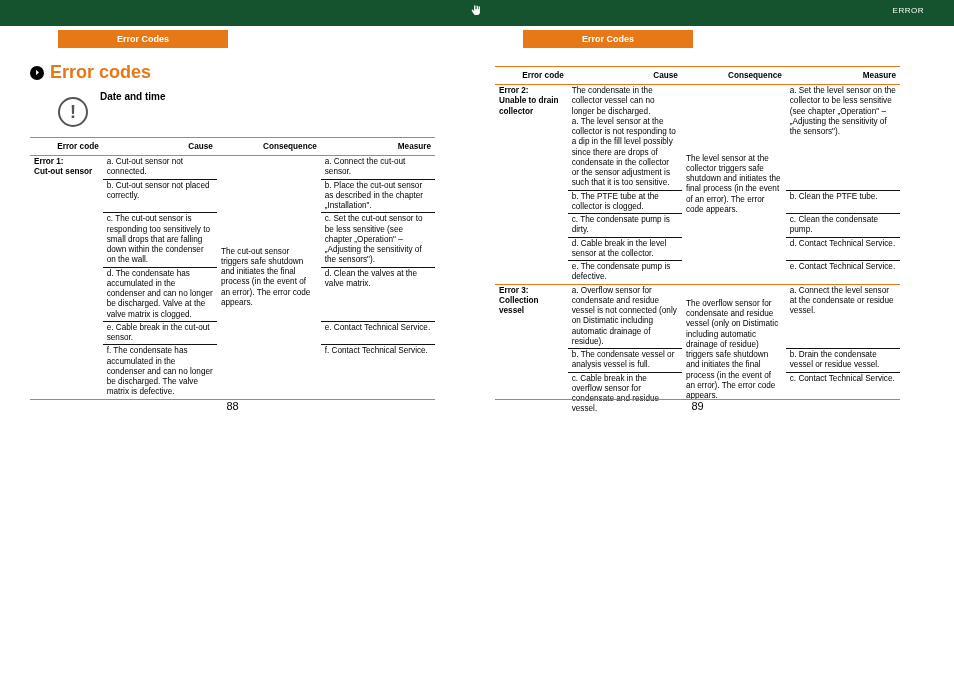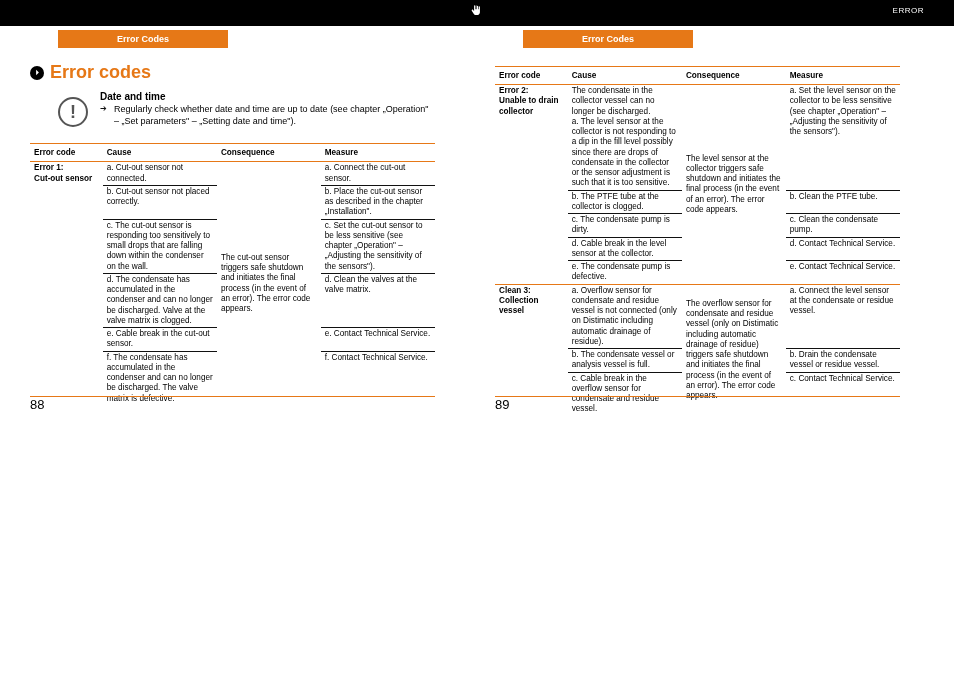--- a/index.html
+++ b/index.html
@@ -10,21 +10,21 @@
   * { box-sizing: border-box; }
   body {
     margin: 0;
     font-family: Verdana, Arial, sans-serif;
     font-size: 9px;
     color: #000;
     background: #fff;
     width: 954px;
   }
   .topbar {
-    background: #000000;
+    background: #14532d;
     height: 26px;
     display: flex;
     align-items: flex-start;
     justify-content: center;
     position: relative;
   }
   .hand-icon svg { width: 14px; height: 14px; fill: #fff; margin-top:4px;}
   .error-label {
     position: absolute;
     right: 30px;
@@ -81,42 +81,42 @@
   .note-block .arrow-line::before {
     content: "➔"; position: absolute; left: 0; top: 0; font-size: 8px; color:#111;
   }
   table.ec {
     width: 100%;
     border-collapse: collapse;
     margin-top: 10px;
     font-size: 8.2px;
   }
   table.ec th {
-    text-align: left;
+    text-align: right;
     font-weight: bold;
     border-top: 1.5px solid var(--orange);
     border-bottom: 1.5px solid var(--orange);
     padding: 4px 4px;
   }
   table.ec td {
     padding: 1px 4px;
     vertical-align: top;
     line-height: 1.25;
   }
   table.ec td.ec-code { width: 70px; font-weight: bold; }
   table.ec td.ec-cause { width: 110px; }
   table.ec td.ec-conseq { width: 100px; }
   table.ec td.ec-meas { width: 110px; }
   .sep-orange td { border-top: 1.5px solid var(--orange); }
   .sep-thin { border-top: 1px solid #111; }
   .footer-rule {
     border-top: 1.5px solid var(--orange);
     margin-top: 4px;
   }
-  .pgnum { font-size: 13px; width:100%; text-align:left; }
+  .pgnum { font-size: 11px; width:100%; text-align:center; }
   .page .footer-area { position:absolute; bottom:14px; left:30px; right:30px;}
 </style>
 </head>
 <body>
 
 <div class="topbar">
   <span class="hand-icon">
     <svg viewBox="0 0 24 24">
         <path d="M10 2c.6 0 1 .4 1 1v6h1V4c0-.6.4-1 1-1s1 .4 1 1v5h1V5c0-.6.4-1 1-1s1 .4 1 1v9l-.1 1c-.2 2-1.9 4-4.9 4H10c-1.7 0-2.6-.8-3.4-1.9L3 11.5c-.4-.6-.2-1.4.4-1.8.6-.4 1.4-.2 1.8.4L7 12V3c0-.6.4-1 1-1s1 .4 1 1v6h1V3c0-.6.4-1 1-1z"></path>
       </svg>
@@ -135,21 +135,20 @@
             <path d="M3 1l4 4-4 4z"></path>
           </svg>
       </span>
       <span>Error codes</span>
     </h1>
 
     <div class="note-row">
       <span class="note-icon">!</span>
       <div class="note-block">
         <h3>Date and time</h3>
-        <p class="arrow-line">Regularly check whether date and time are up to date (see chapter „Operation" – „Set parameters" – „Setting date and time").</p>
       </div>
     </div>
 
     <table class="ec">
       <thead>
         <tr>
           <th>Error code</th>
           <th>Cause</th>
           <th>Consequence</th>
           <th>Measure</th>
@@ -227,21 +226,21 @@
         <tr>
           <td class="ec-cause sep-thin">d. Cable break in the level  sensor at the collector.</td>
           <td class="ec-meas sep-thin">d. Contact Technical Service.</td>
         </tr>
         <tr>
           <td class="ec-cause sep-thin">e. The condensate pump is defective.</td>
           <td class="ec-meas sep-thin">e. Contact Technical Service.</td>
         </tr>
 
         <tr class="sep-orange">
-          <td class="ec-code" rowspan="3" style="white-space:pre-line">Clean 3:
+          <td class="ec-code" rowspan="3" style="white-space:pre-line">Error 3:
 Collection vessel</td>
           <td class="ec-cause">a. Overflow sensor for condensate and residue vessel is not connected (only on Distimatic including automatic drainage of residue).</td>
           <td class="ec-conseq" rowspan="3" style="vertical-align:middle">The overflow sensor for condensate and residue vessel (only on Distimatic including automatic drainage of residue) triggers safe shutdown and initiates the final process (in the event of an error). The error code appears.</td>
           <td class="ec-meas">a. Connect the level sensor  at the condensate or residue vessel.</td>
         </tr>
         <tr>
           <td class="ec-cause sep-thin">b. The condensate vessel or analysis vessel is full.</td>
           <td class="ec-meas sep-thin">b. Drain the condensate vessel or residue vessel.</td>
         </tr>
         <tr>

